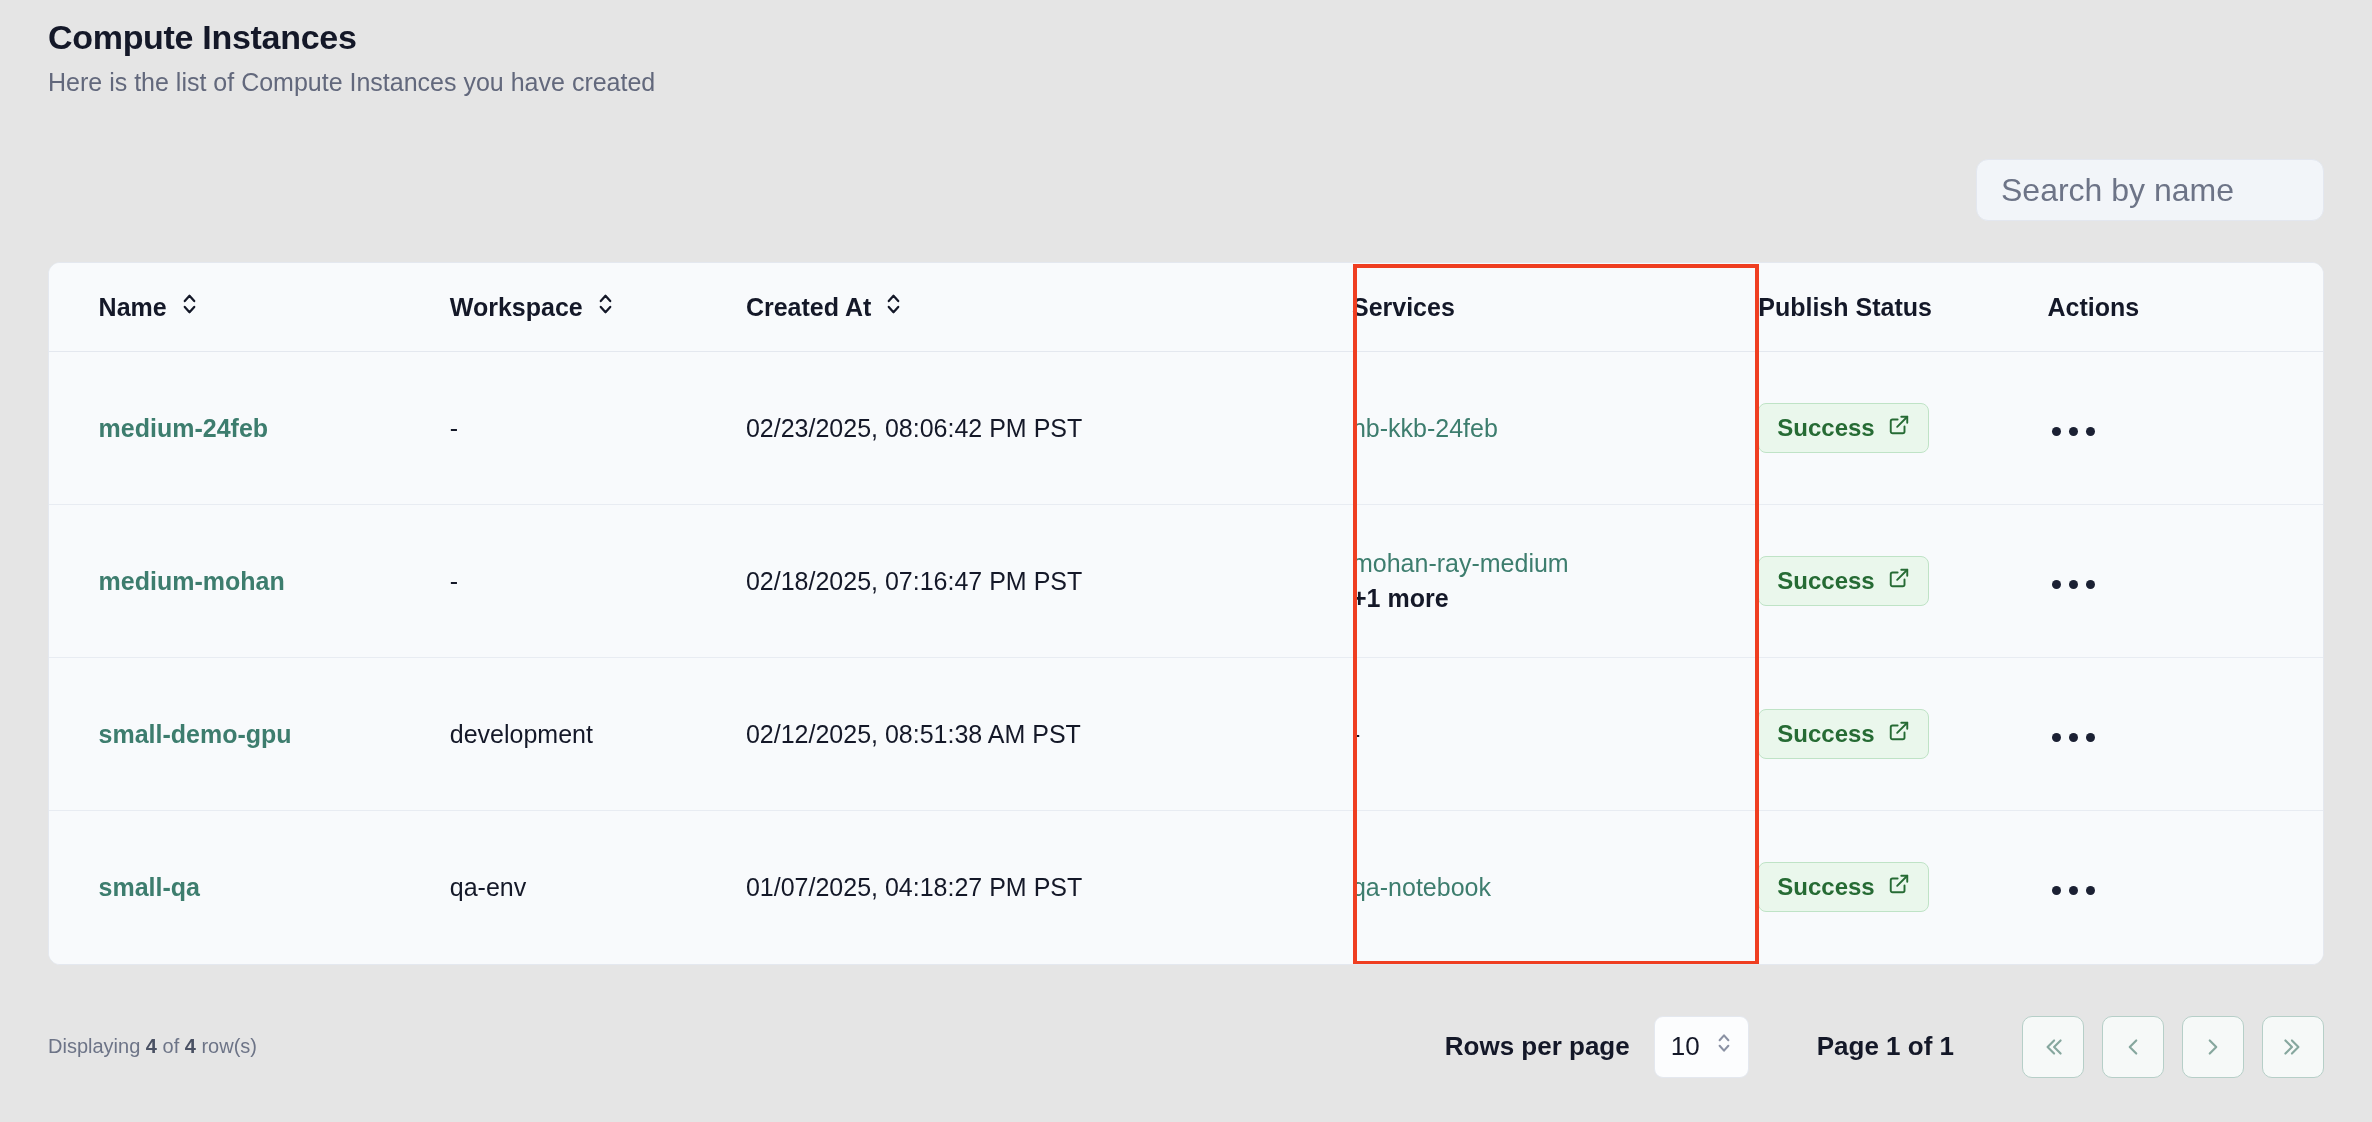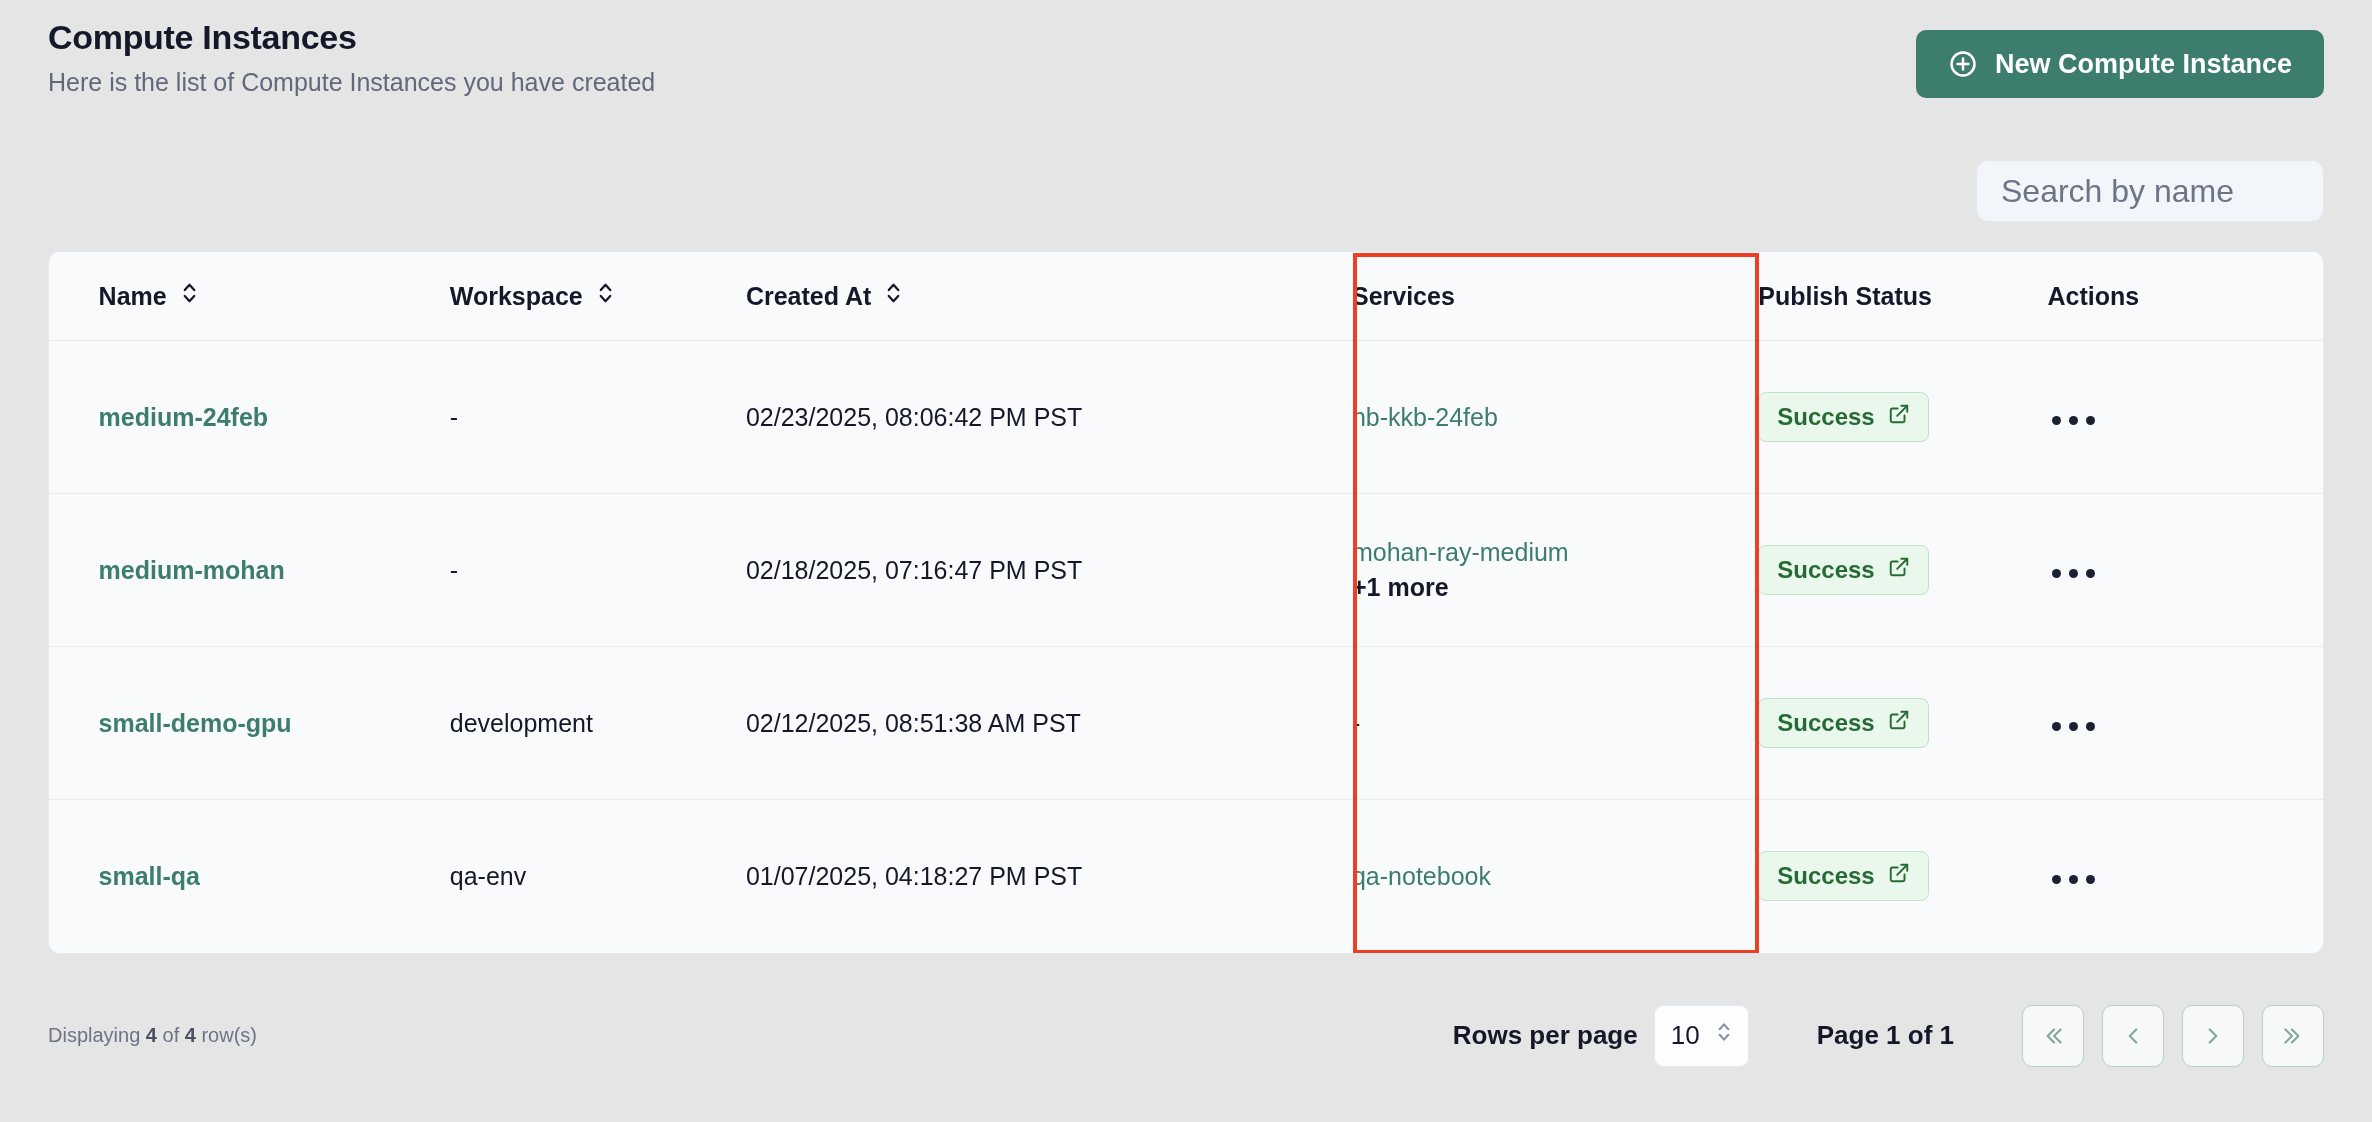--- a/index.html
+++ b/index.html
@@ -76,21 +76,21 @@
     padding: 12px 24px;
     font-size: 32px;
     color: #3b4252;
     font-family: "Liberation Sans", sans-serif;
     outline: none;
   }
   .search-input::placeholder { color: #6d7487; }
 
   
   .table-wrap {
-    margin-top: 29px;
+    margin-top: 41px;
     border: 1px solid #e4e8ef;
     border-radius: 12px;
     background: #f8fafc;
     overflow: hidden;
     position: relative;
   }
   table { width: 100%; border-collapse: collapse; table-layout: fixed; }
 
   thead th {
     text-align: left;
@@ -206,21 +206,21 @@
   .footer-right {
     margin-left: auto;
     display: flex;
     align-items: center;
     gap: 0px;
   }
   .rows-label {
     font-size: 26px;
     font-weight: bold;
     color: #141828;
-    margin-right: 16px;
+    margin-right: 24px;
   }
   .rows-select {
     display: inline-flex;
     align-items: center;
     justify-content: space-between;
     width: 95px;
     height: 62px;
     border: 1px solid #e4e8ef;
     border-radius: 9px;
     background: #fcfdfe;
@@ -260,30 +260,20 @@
 </head>
 <body>
 
 <div class="page">
 
   <div class="header">
     <div class="header-text">
       <div class="page-title">Compute Instances</div>
       <div class="page-subtitle">Here is the list of Compute Instances you have created</div>
     </div>
-    <button class="new-btn">
-      <span>
-        <svg width="30" height="30" viewBox="0 0 24 24" fill="none" stroke="#ffffff" stroke-width="2" stroke-linecap="round" stroke-linejoin="round">
-          <circle cx="12" cy="12" r="9.2"></circle>
-          <line x1="12" y1="7.6" x2="12" y2="16.4"></line>
-          <line x1="7.6" y1="12" x2="16.4" y2="12"></line>
-        </svg>
-      </span>
-      <span>New Compute Instance</span>
-    </button>
   </div>
 
   <div class="search-row">
     <input class="search-input" type="text" placeholder="Search by name" style="">
   </div>
 
   <div class="table-wrap">
     <table>
       <colgroup>
         <col class="c-pad-l">

